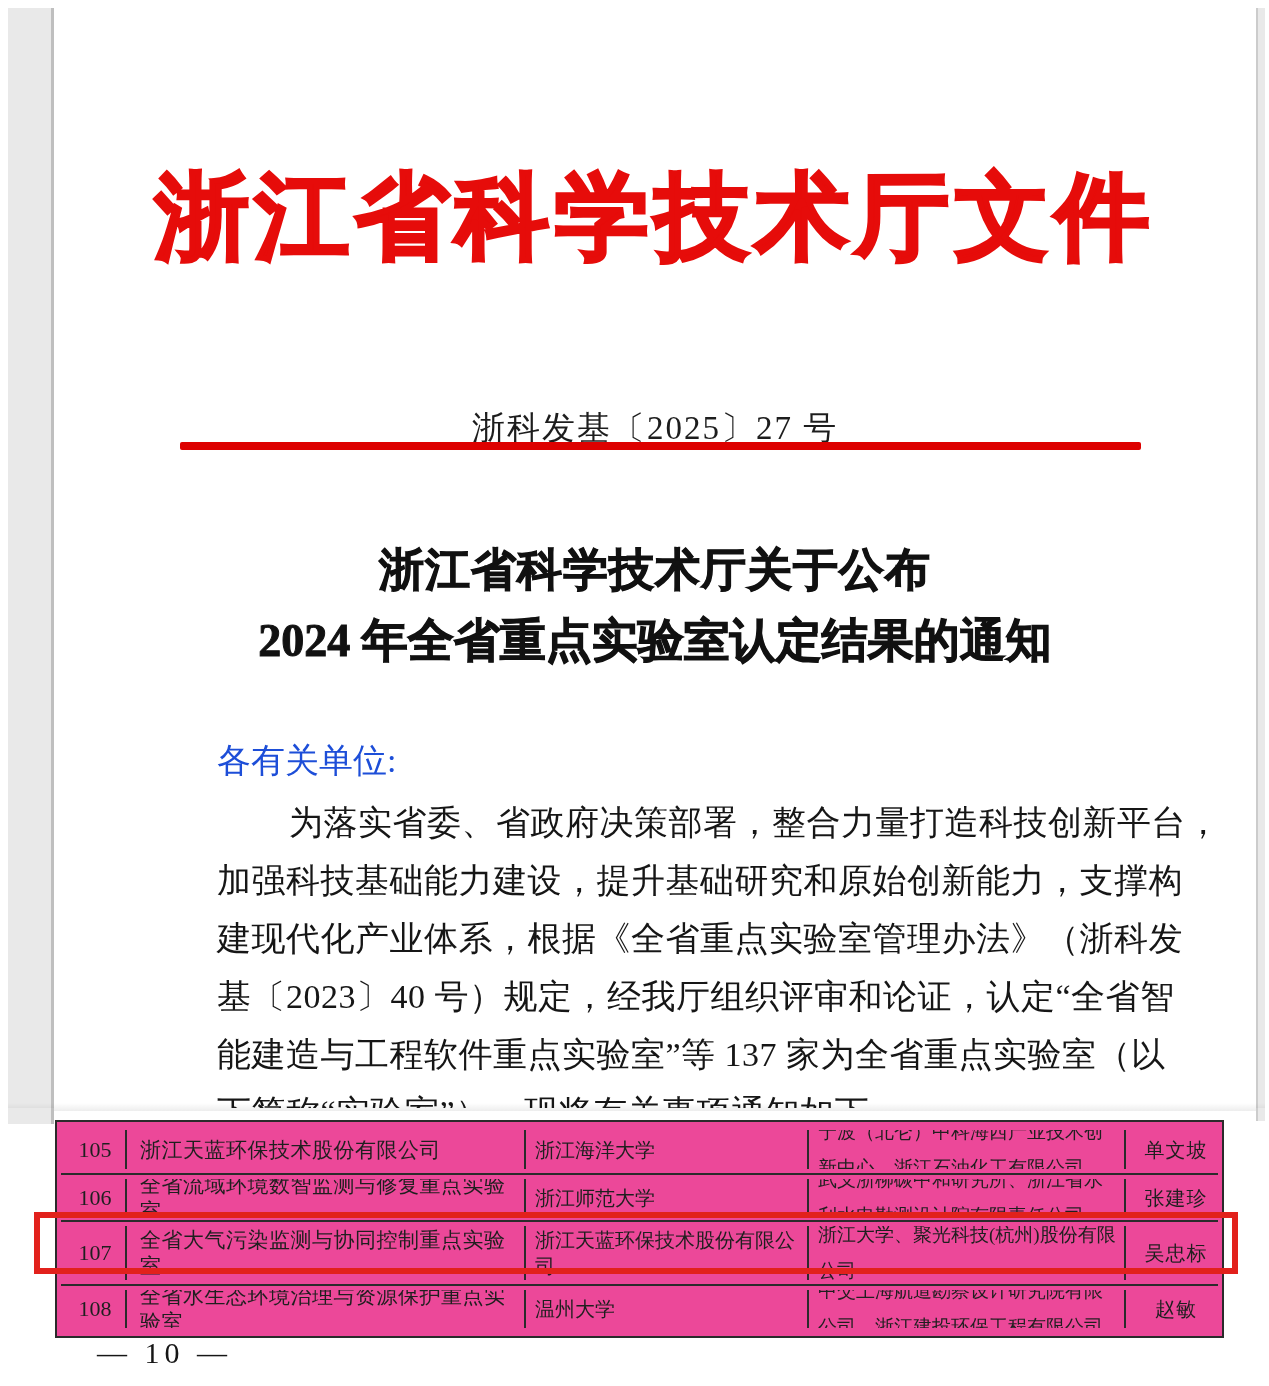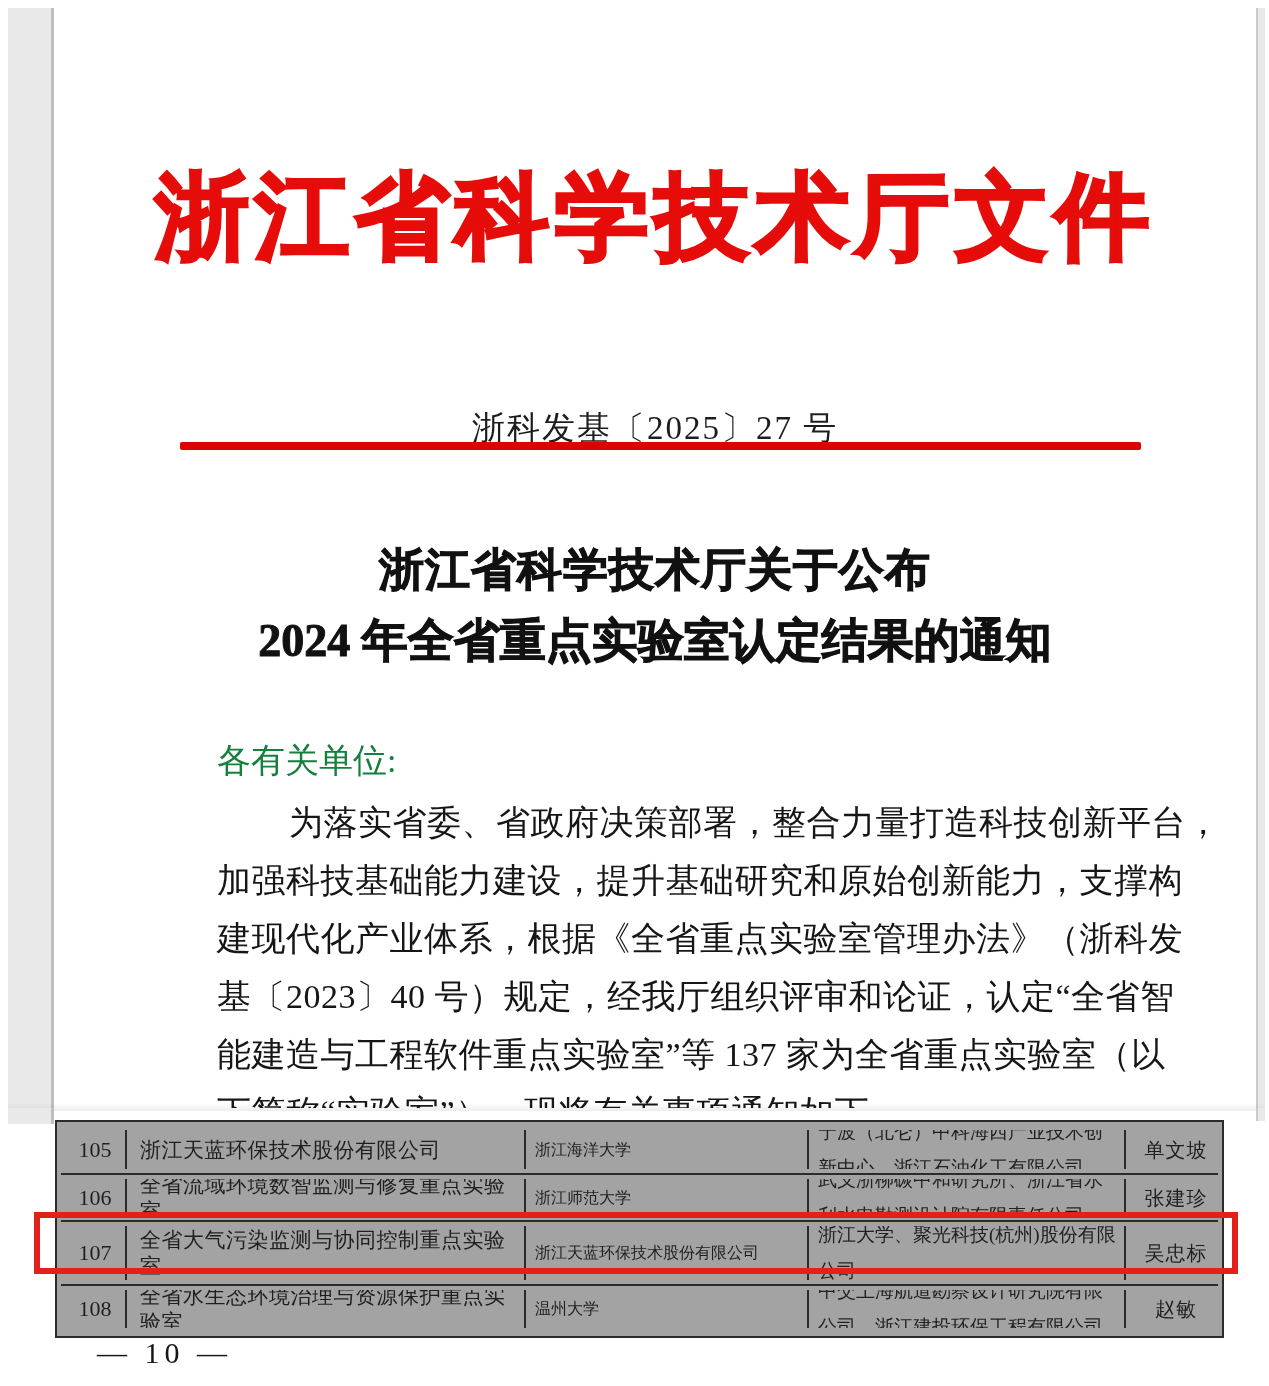--- a/index.html
+++ b/index.html
@@ -42,21 +42,21 @@
     font-weight: bold; color: #111111;
     -webkit-text-stroke: 1px currentColor;
     white-space: nowrap; z-index: 1;
   }
   .notice-line1 { top: 528px; font-size: 45px; letter-spacing: 1px; }
   .notice-line2 { top: 598px; font-size: 46px; }
 
   
   .salutation {
     position: absolute; left: 205px; top: 726px;
-    font-size: 34px; color: #15803d; z-index: 1; white-space: nowrap;
+    font-size: 34px; color: #1d4ed8; z-index: 1; white-space: nowrap;
   }
   .body-line {
     position: absolute; left: 205px; width: 932px;
     font-size: 34px; color: #161616; z-index: 1;
     text-align: justify; text-align-last: justify;
     white-space: nowrap; letter-spacing: 0.5px;
   }
   .body-line.indent { left: 277px; width: 860px; }
   .body-line.last { text-align: left; text-align-last: left; width: auto; }
   .bl-0 { top: 788px; } .bl-1 { top: 846px; } .bl-2 { top: 904px; }
@@ -72,40 +72,40 @@
     background: linear-gradient(to bottom, rgba(0,0,0,0.00), rgba(0,0,0,0.07));
   }
   .seam-sliver { position: absolute; background: #e9e9e9; }
   .sliver-left  { left: 0; top: 0; width: 46px; height: 16px; border-right: 3px solid #bfbfbf; }
   .sliver-right { left: 1248px; top: 0; width: 21px; height: 13px; border-left: 2px solid #cccccc; }
 
   .doc-table {
     position: absolute; left: 47px; top: 12px;
     width: 1169px;
     border: 2px solid #2b2b2b;
-    background: #a3a3a3;
+    background: #ec4899;
   }
   .trow {
     display: grid;
     grid-template-columns: 62px 399px 283px 317px 100px;
     border-bottom: 2px solid #2b2b2b;
   }
   .trow:last-child { border-bottom: none; }
   .trow-0 { height: 49px; } .trow-1 { height: 47px; }
   .trow-2 { height: 64px; } .trow-3 { height: 46px; }
   .tc {
     border-right: 2px solid #2b2b2b;
     display: flex; align-items: center;
     font-size: 20px; color: #1f1f1f;
     overflow: hidden; line-height: 26px;
   }
   .tc:last-child { border-right: none; }
   .c-num { justify-content: center; font-size: 22px; font-family: "Liberation Serif", "DejaVu Serif", serif; }
   .c-lab { padding-left: 13px; font-size: 21px; letter-spacing: 0.5px; }
-  .c-unit { padding-left: 9px; font-size: 16px; }
+  .c-unit { padding-left: 9px; font-size: 20px; }
   .c-partner { padding: 2px 6px 2px 9px; font-size: 19px; line-height: 36px; }
   .c-director { justify-content: center; font-size: 20px; letter-spacing: 1px; }
 
   
   .highlight-box {
     position: absolute; left: 26px; top: 104px;
     width: 1204px; height: 62px;
     border: 6px solid #e2211c;
     z-index: 4; background: transparent;
   }

